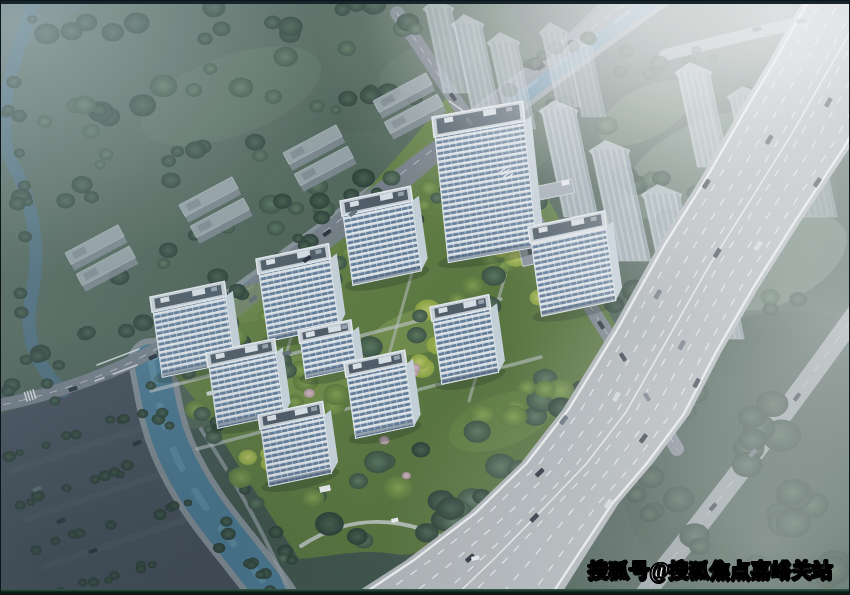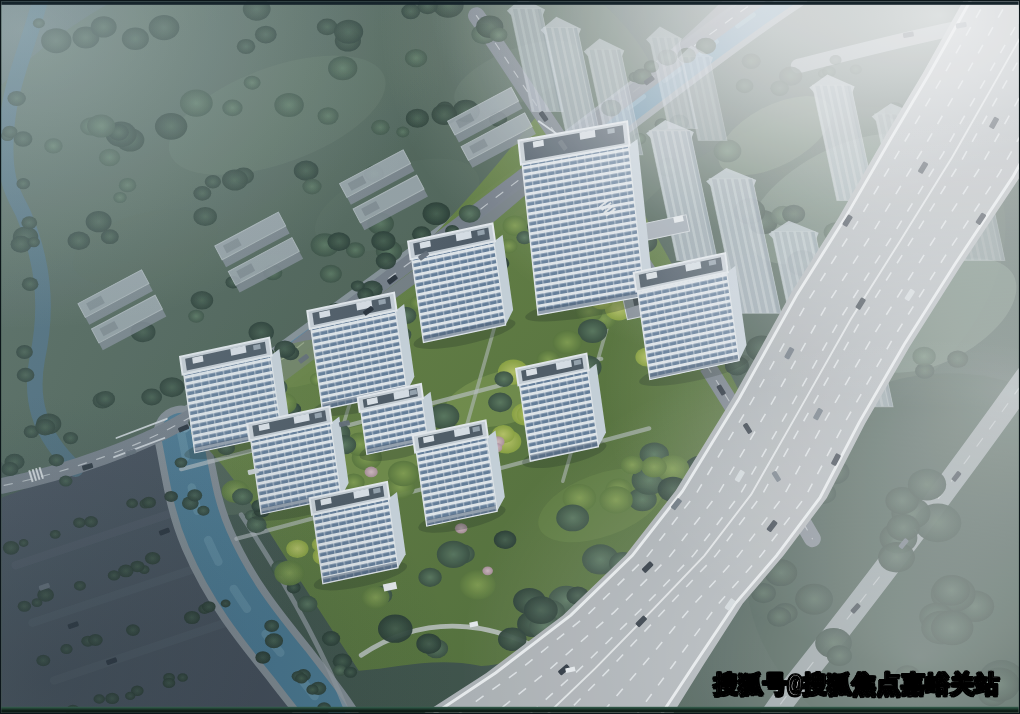--- a/index.html
+++ b/index.html
@@ -1,17 +1,17 @@
 <!DOCTYPE html>
 <html><head>
 <meta charset="utf-8">
 <style>
   html,body{margin:0;padding:0;background:#222;}
   .stage{position:relative;width:850px;height:595px;overflow:hidden;background:#47594f;
-         font-family:Liberation Mono, monospace; border:1px solid #0c161a; box-sizing:border-box;}
+         font-family:Liberation Serif, serif; border:1px solid #0c161a; box-sizing:border-box;}
   svg{position:absolute;inset:0;display:block;}
   .border-top{position:absolute;top:0;left:0;right:0;height:3px;background:#16242b;z-index:6;}
   .border-bottom{position:absolute;bottom:0;left:0;right:0;height:5px;
                  background:linear-gradient(#35604e,#0d1c15 65%);z-index:6;}
   .watermark{position:absolute;right:16px;bottom:10px;z-index:7;
              font-size:20px;font-weight:700;letter-spacing:.5px;color:#ffffff;
              -webkit-text-stroke:1.1px #000;
              text-shadow:1.5px 0 0 #000,-1.5px 0 0 #000,0 1.5px 0 #000,0 -1.5px 0 #000,
                          1px 1px 0 #000,-1px -1px 0 #000,1px -1px 0 #000,-1px 1px 0 #000;}
 </style>

